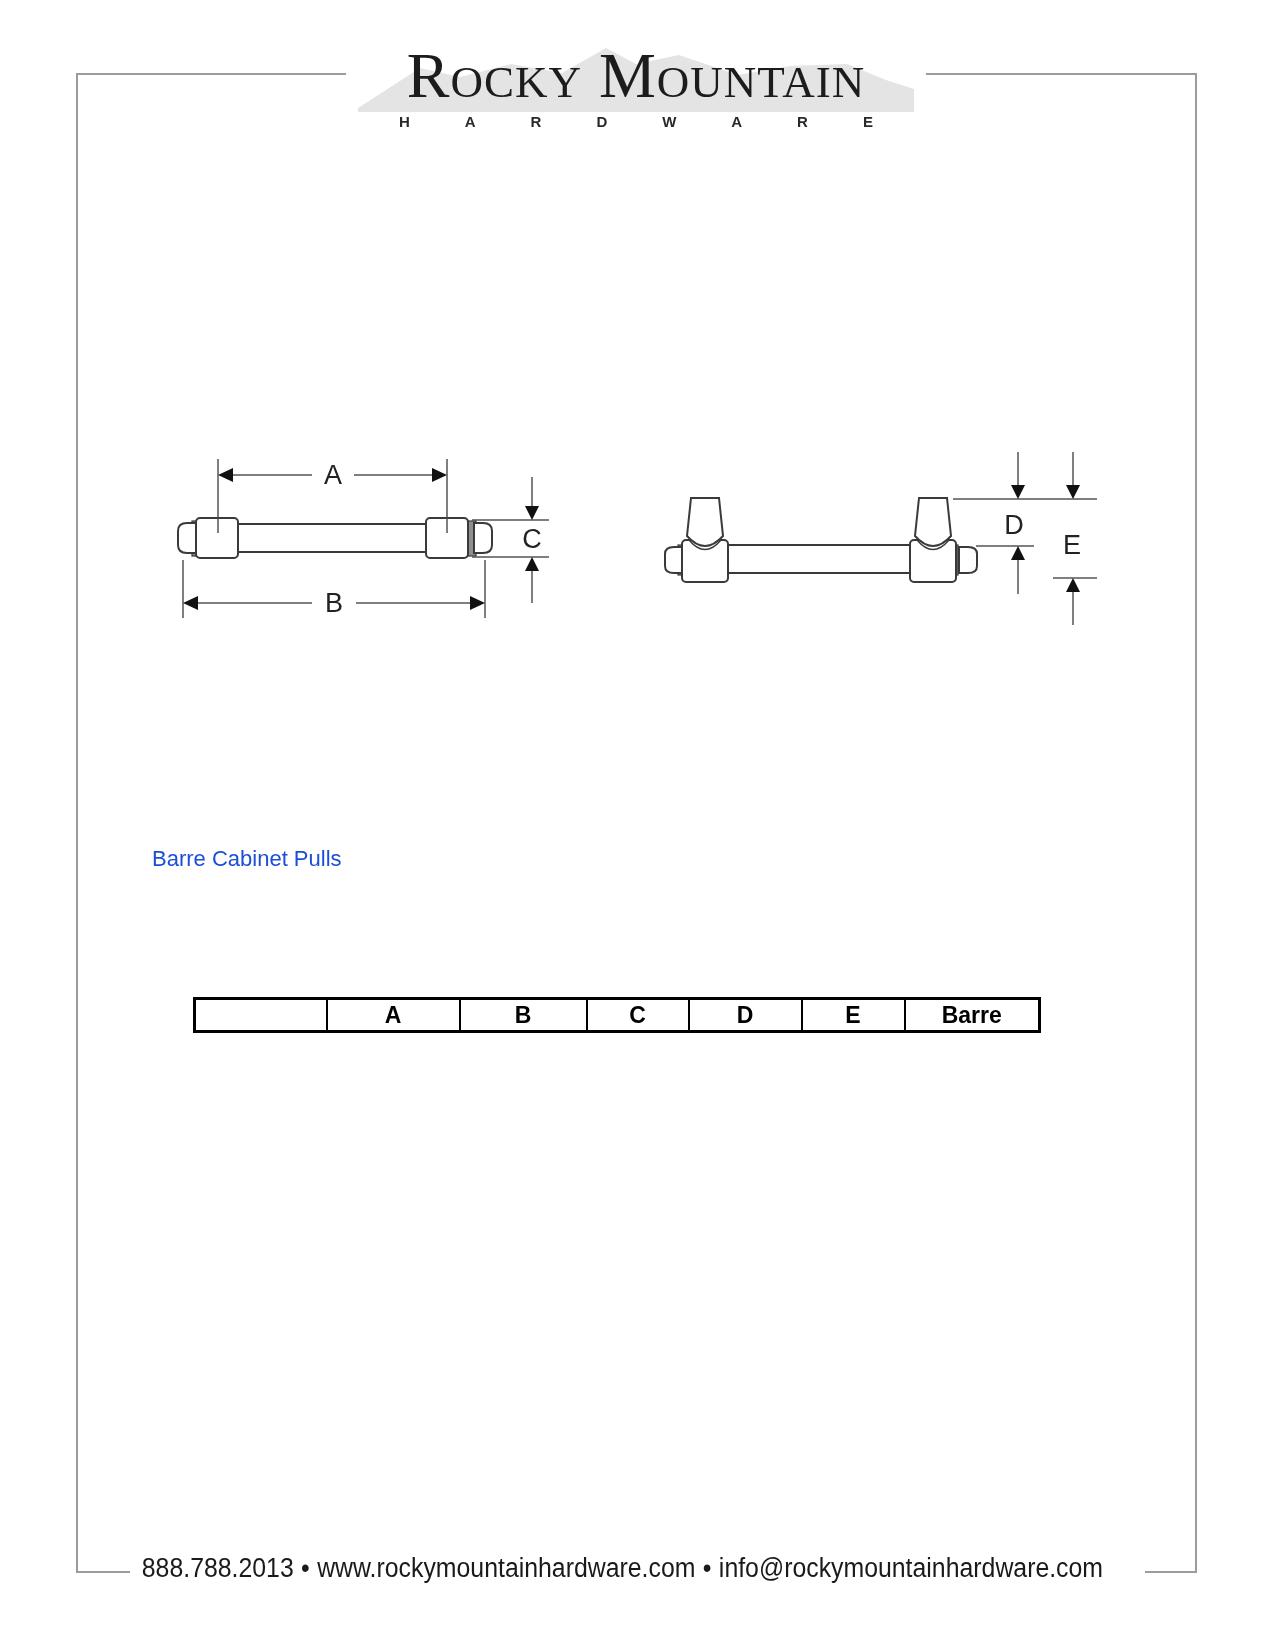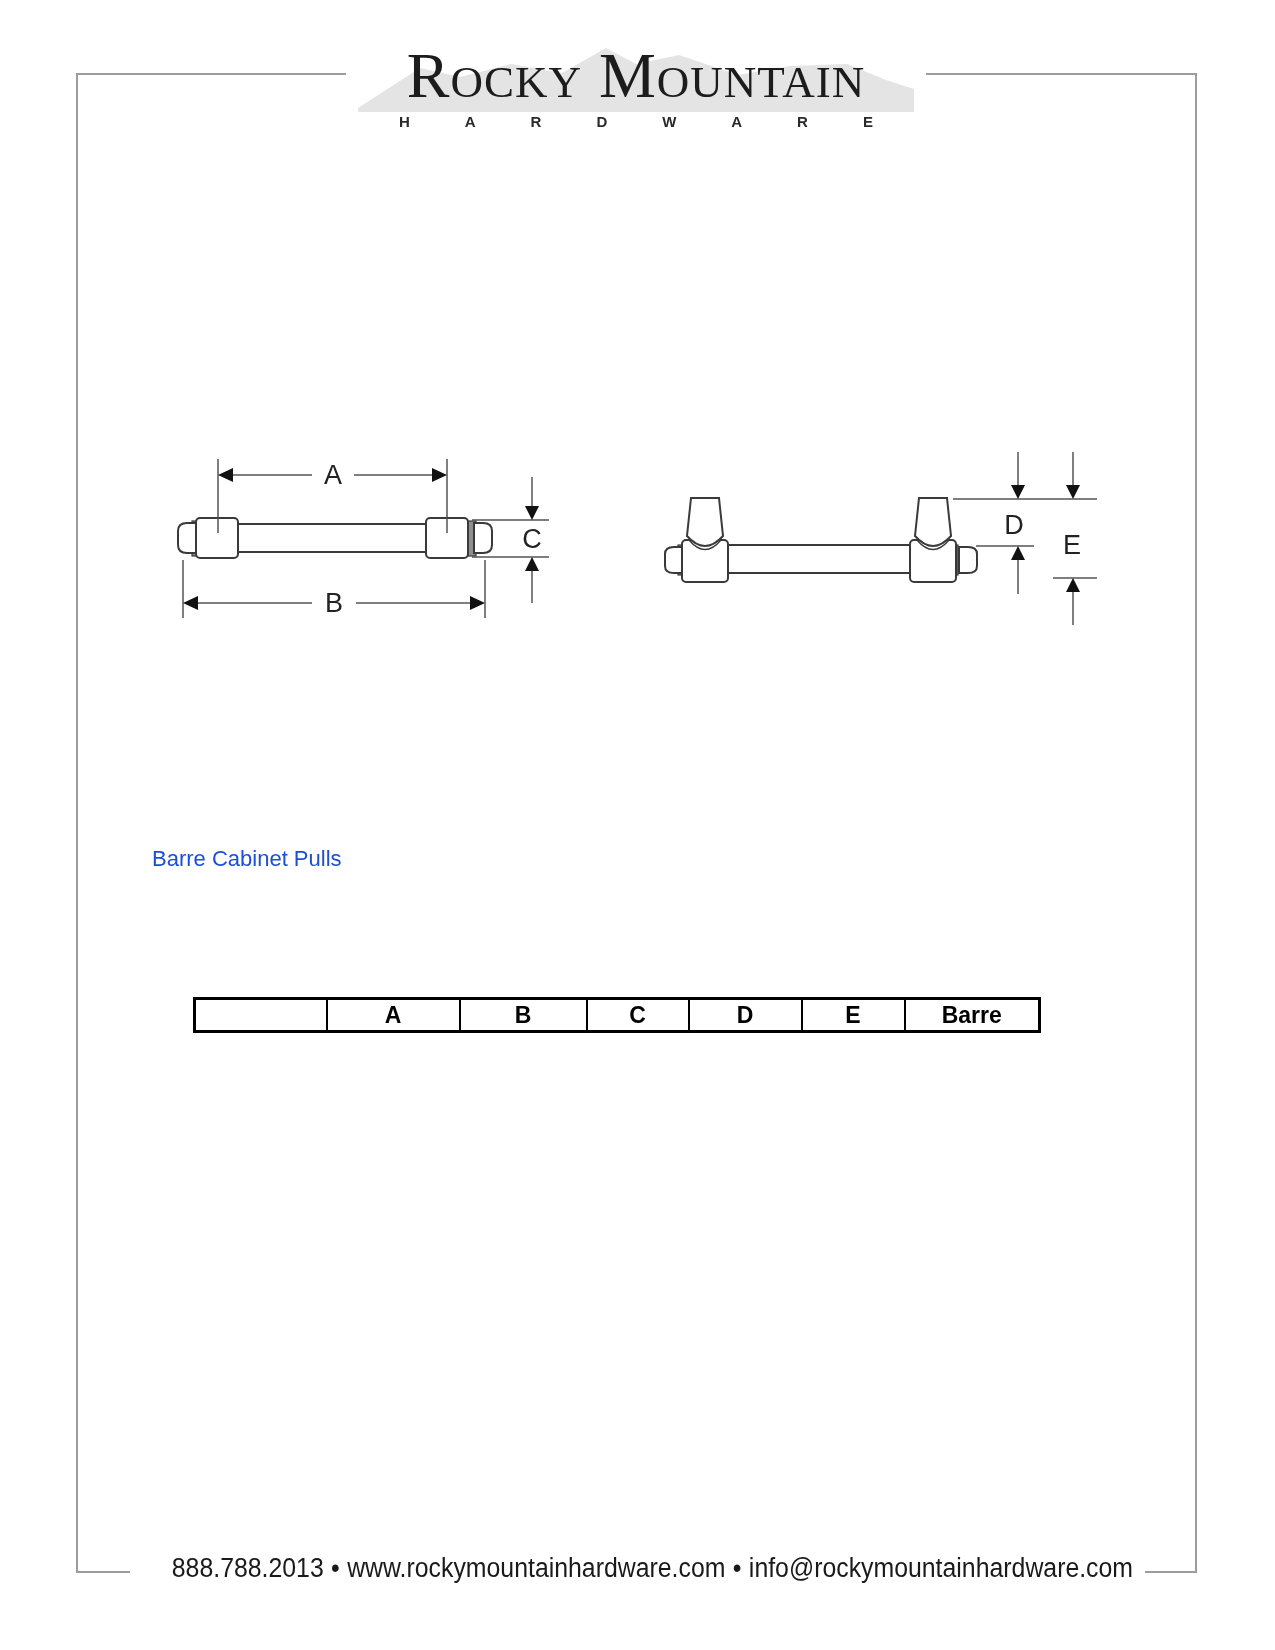--- a/index.html
+++ b/index.html
@@ -111,21 +111,21 @@
   
   .footer-box {
     position: absolute;
     left: 130px;
     top: 1544px;
     width: 1015px;
     height: 48px;
     background: #ffffff;
     display: flex;
     align-items: center;
-    justify-content: flex-start;
+    justify-content: flex-end;
   }
   .footer-text {
     font-size: 27px;
     color: #1a1a1a;
     white-space: nowrap;
     transform: scaleX(0.92);
     transform-origin: center center;
   }
   .footer-text .sep {
     padding: 0 8px;

